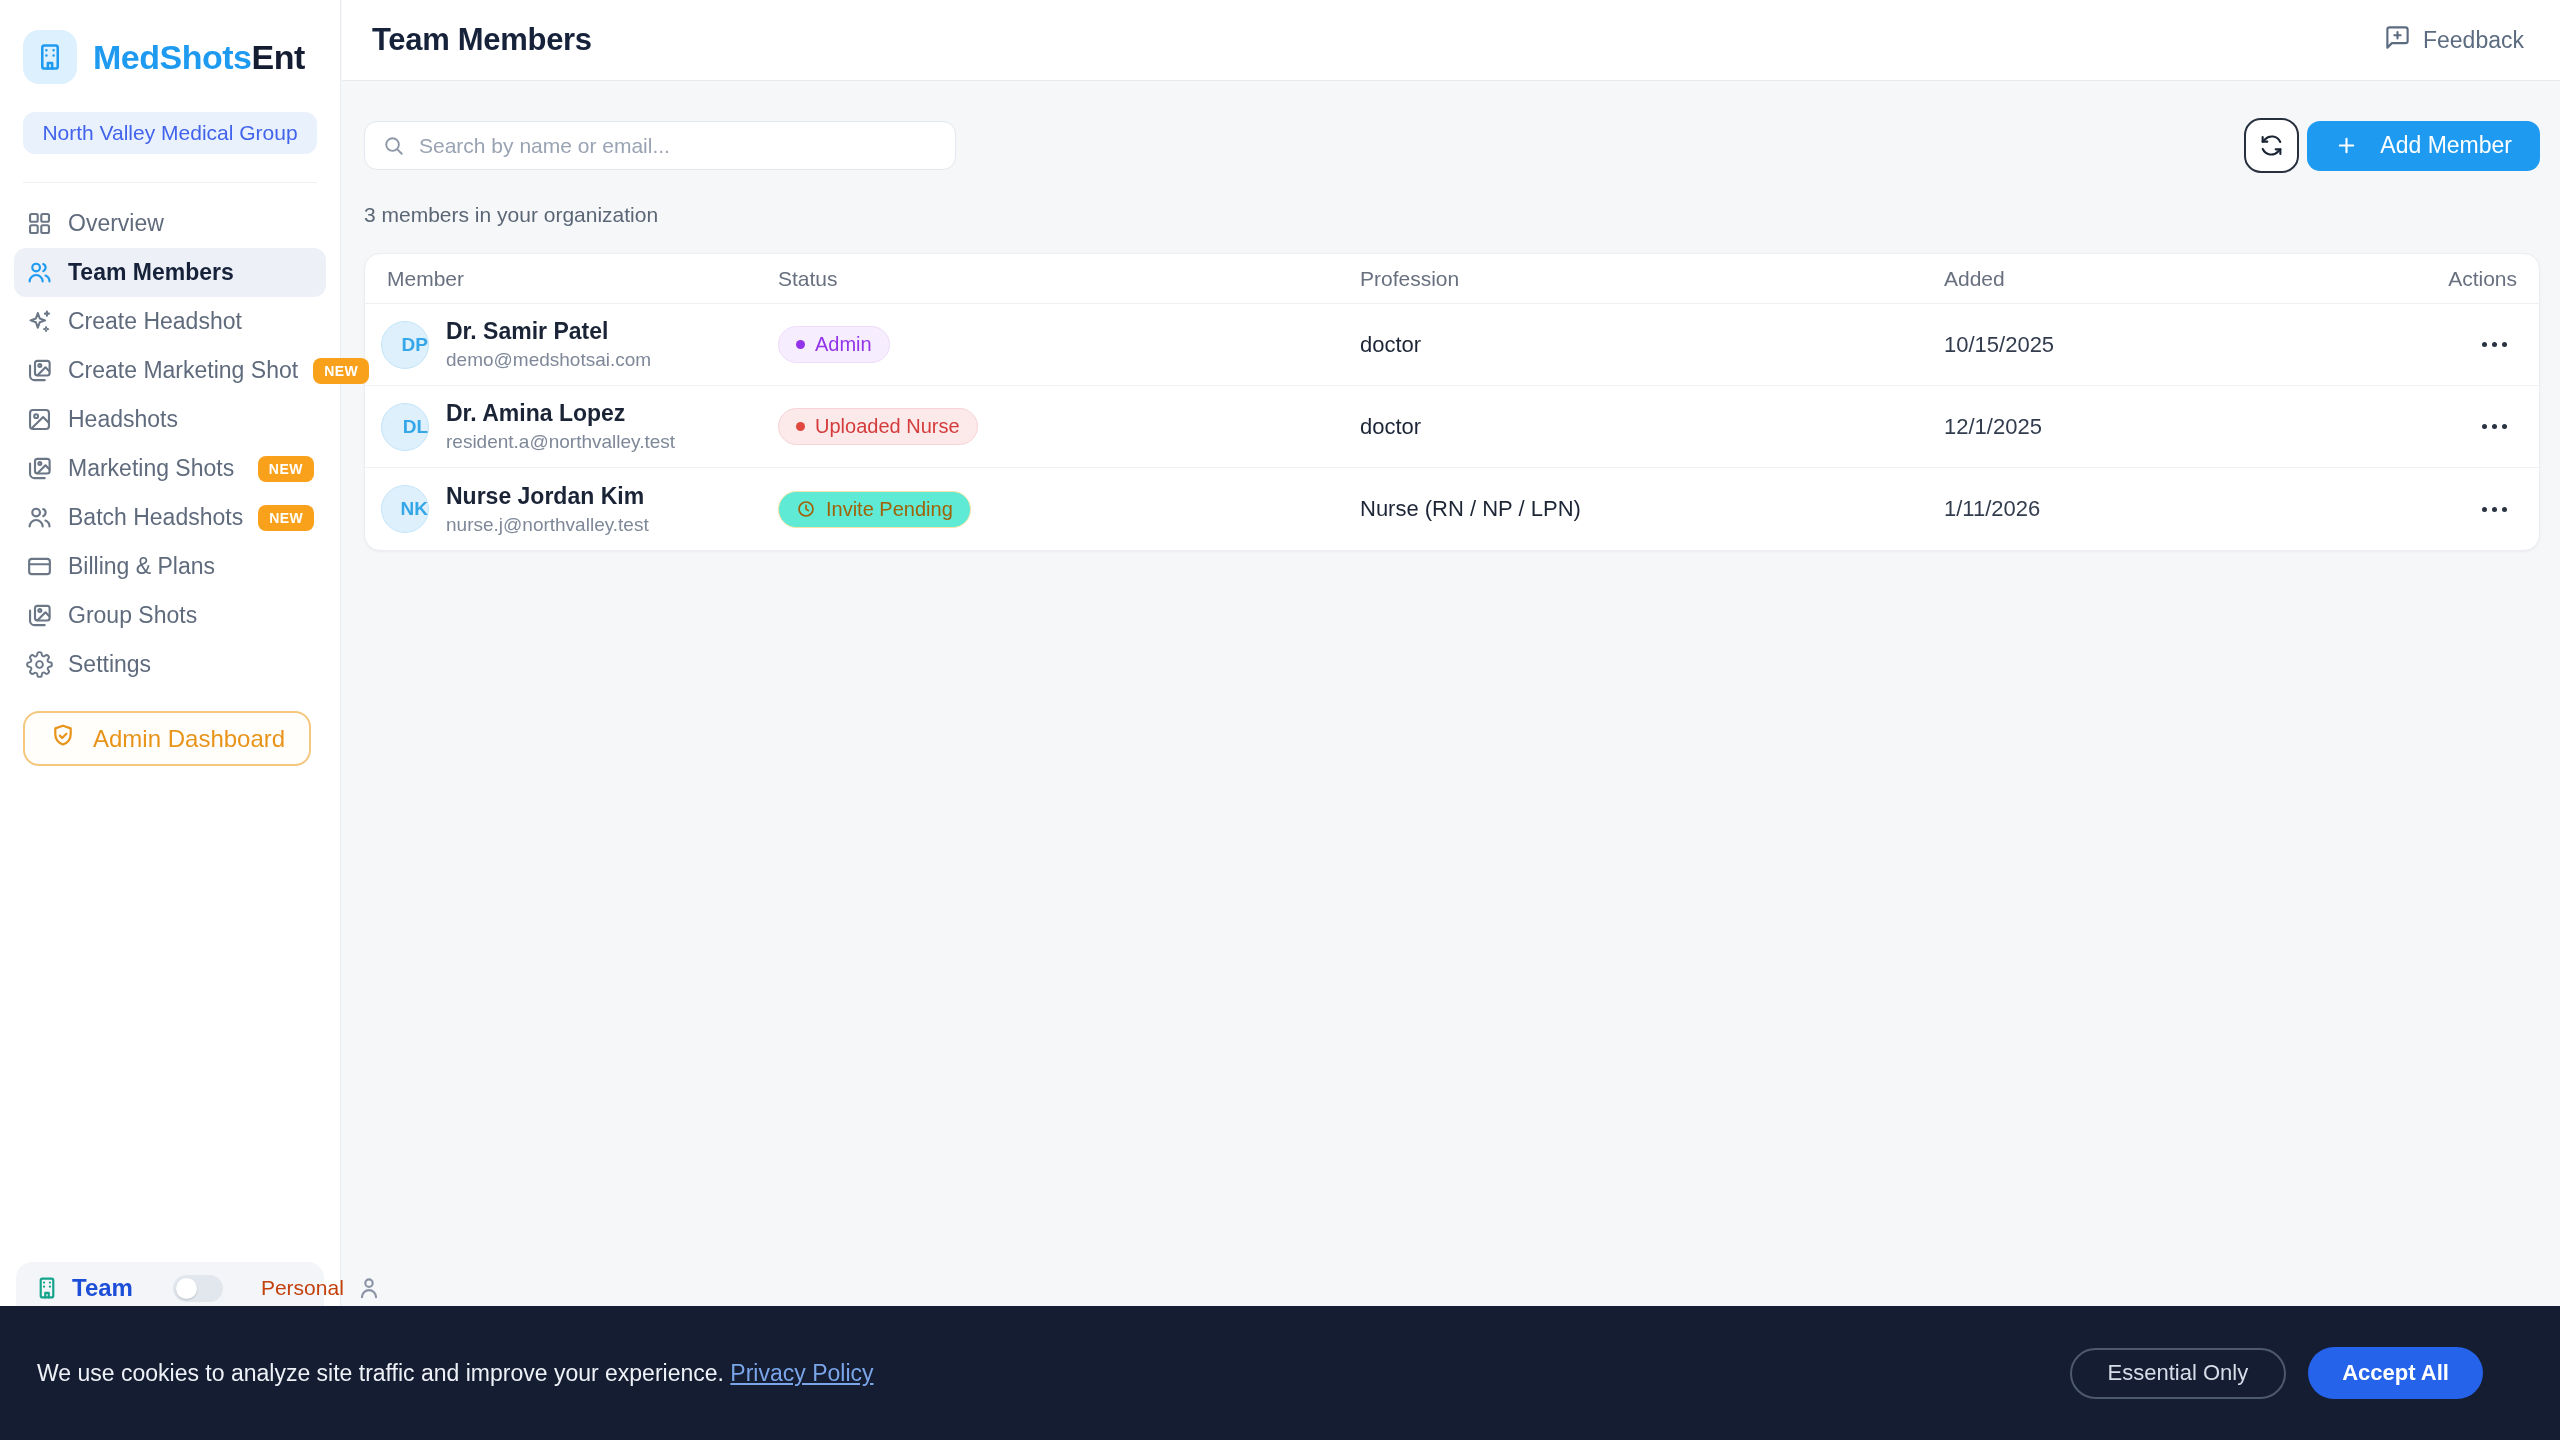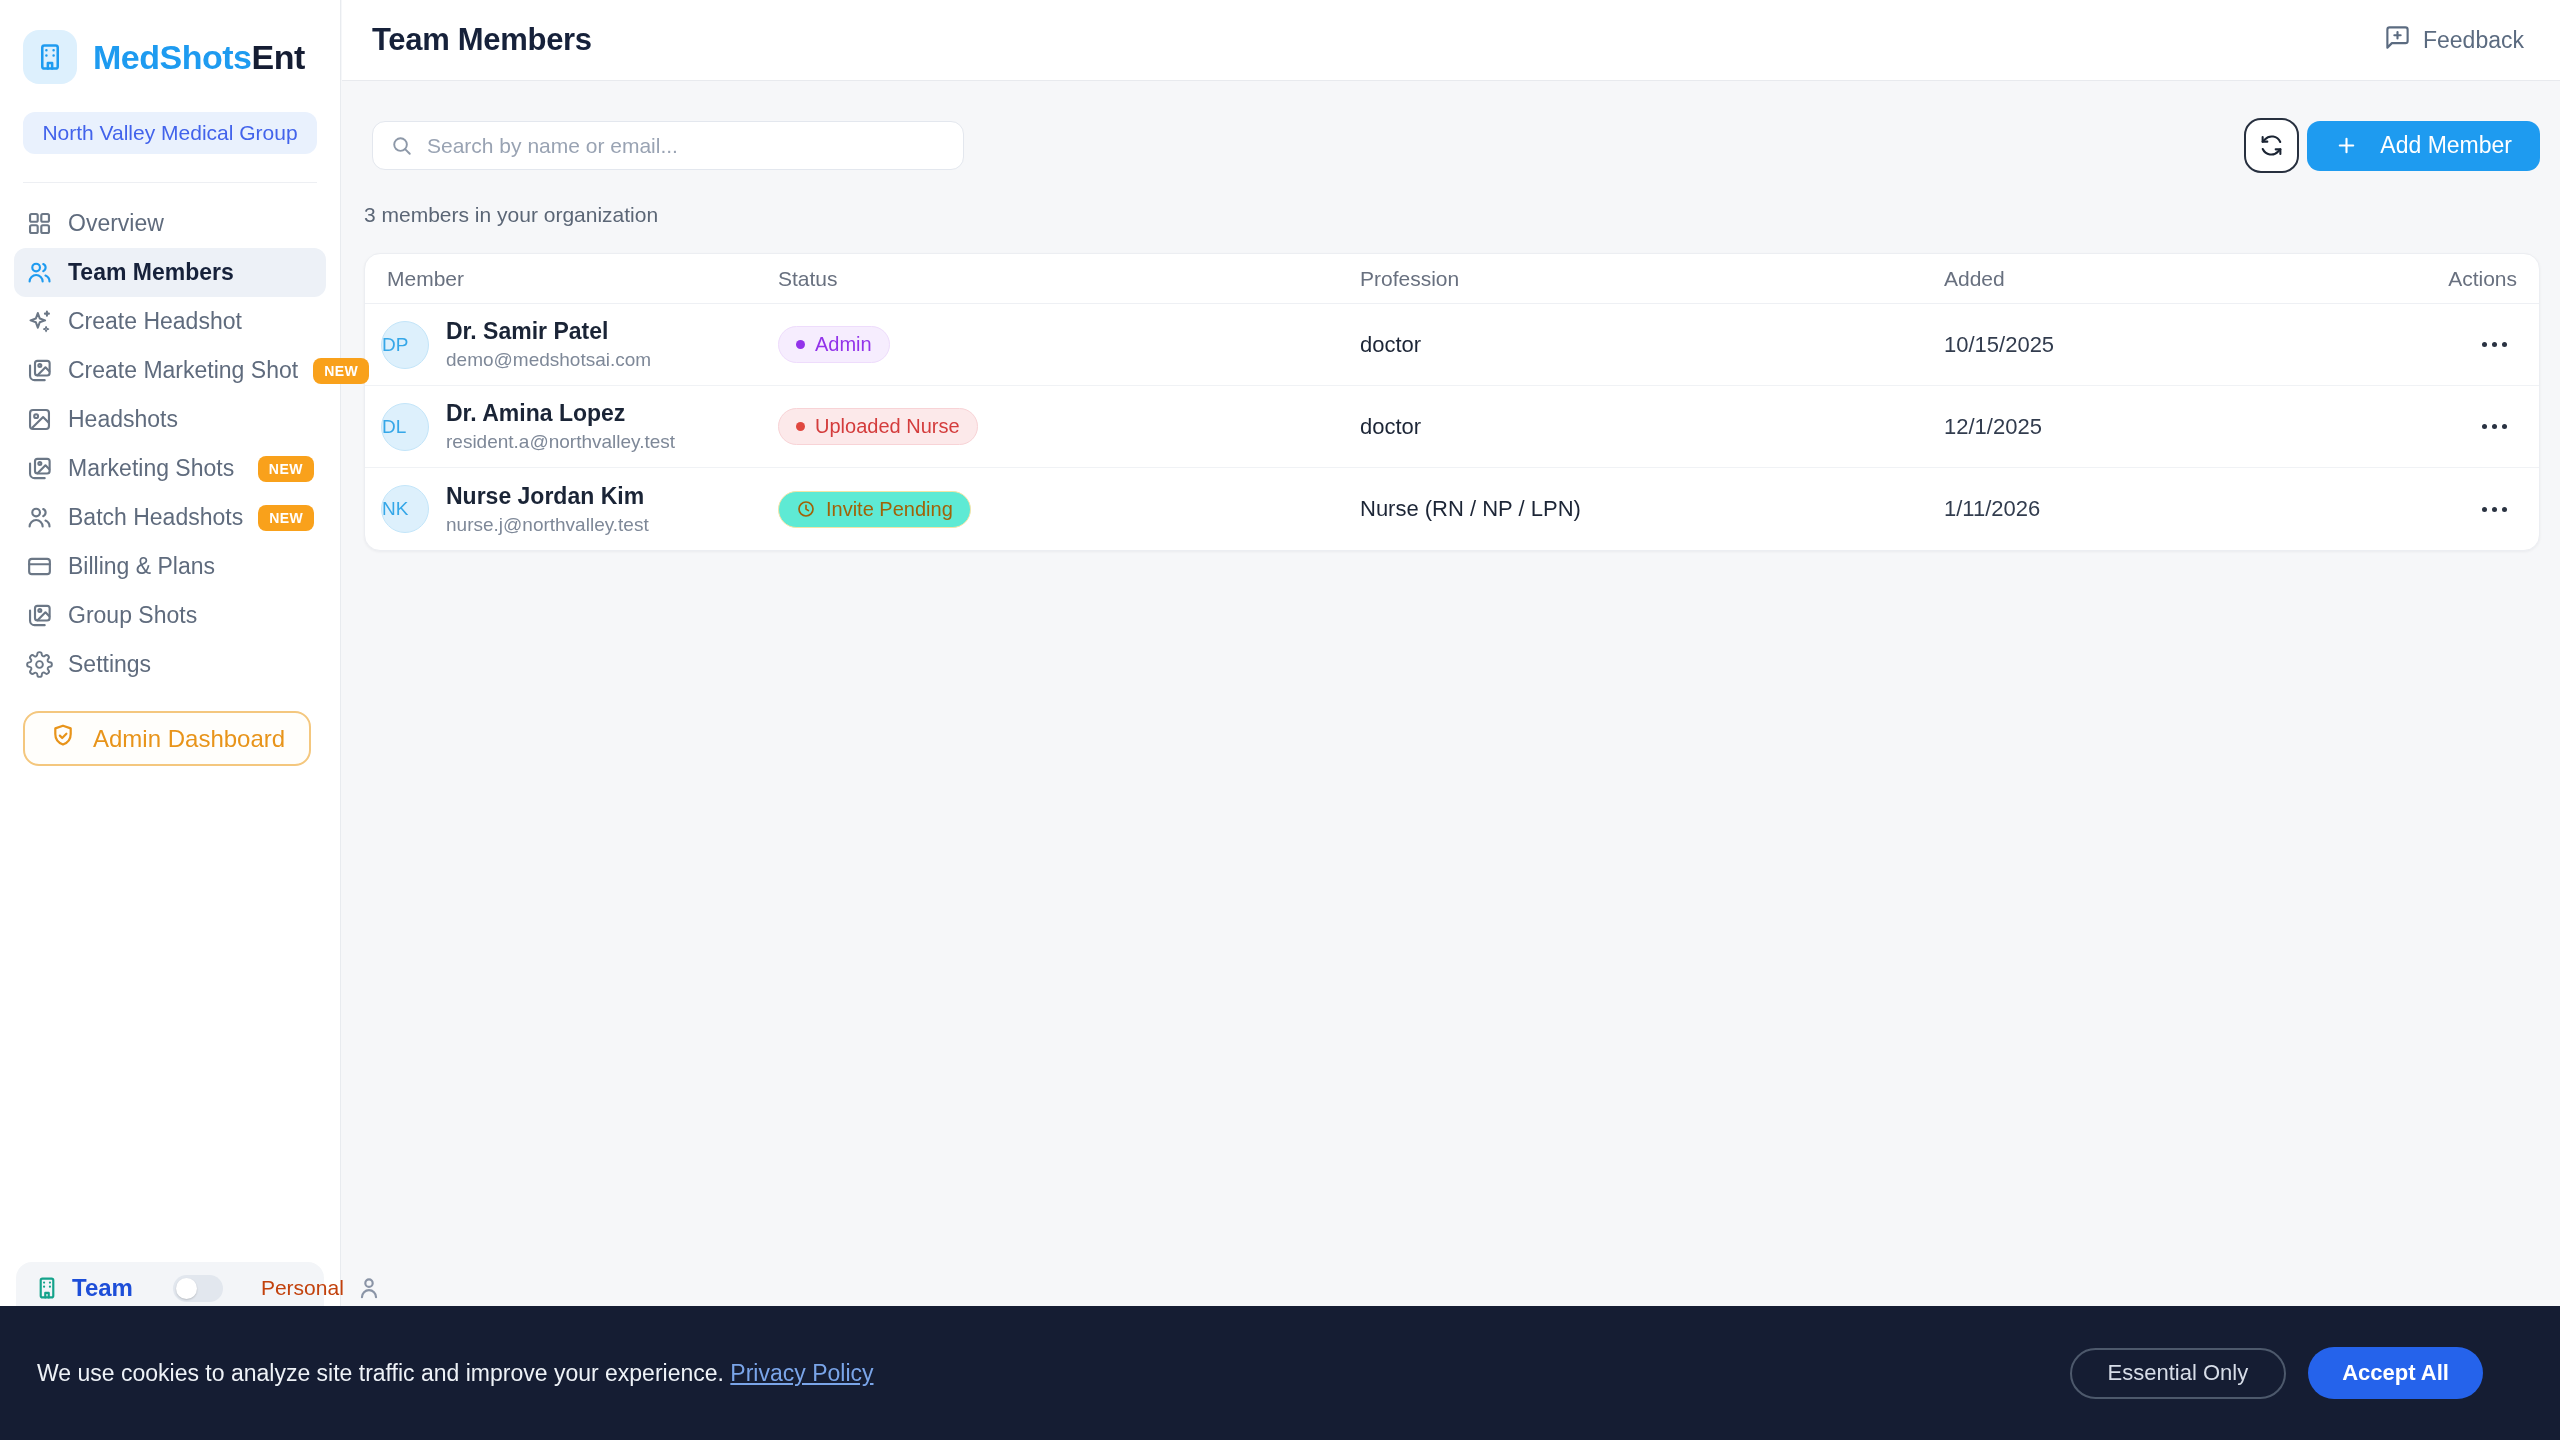--- a/index.html
+++ b/index.html
@@ -42,42 +42,42 @@
 
   
   .main { position:absolute; left:342px; top:0; right:0; height:1440px; background:#f6f7f9; }
   .main-header { height:81px; background:#ffffff; border-bottom:1px solid #e8eaee; display:flex; align-items:center; justify-content:space-between; padding:0 36px 0 30px; }
   .page-title { font-size:31px; font-weight:700; color:#16213a; letter-spacing:-0.3px; }
   .feedback-btn { display:flex; align-items:center; gap:12px; color:#5b6b80; font-size:23px; background:none; border:none; cursor:pointer; font-family:inherit; }
   .feedback-btn svg { width:27px; height:27px; }
 
   .content { padding:37px 20px 0 22px; }
   .toolbar { display:flex; align-items:center; justify-content:space-between; }
-  .search-wrap { position:relative; width:592px;margin-left:8px; }
+  .search-wrap { position:relative; width:592px; }
   .search-wrap svg { position:absolute; left:18px; top:13px; width:23px; height:23px; color:#8d98a8; }
   .search-input { width:100%; height:49px; border:1px solid #e3e7ee; border-radius:13px; background:#ffffff; padding:0 18px 0 54px; font-size:21px; color:#2a3648; font-family:inherit; outline:none; }
   .search-input::placeholder { color:#99a3b3; }
   .toolbar-right { display:flex; align-items:center; gap:8px; }
   .refresh-btn { width:55px; height:55px; border-radius:17px; border:2px solid #27303f; background:#ffffff; display:flex; align-items:center; justify-content:center; cursor:pointer; color:#1b2433; }
   .refresh-btn svg { width:25px; height:25px; }
   .add-btn { height:50px; border-radius:13px; background:#1e9bf0; color:#ffffff; border:none; font-size:23px; font-weight:500; display:flex; align-items:center; gap:22px; padding:0 28px; cursor:pointer; font-family:inherit; }
   .add-btn svg { width:23px; height:23px; }
 
   .count-text { margin-top:30px; font-size:21px; color:#5b6676; }
 
   .table-card { margin-top:26px; background:#ffffff; border:1px solid #eceef2; border-radius:16px; box-shadow:0 1px 3px rgba(16,24,40,.05); overflow:hidden; }
   .thead, .trow { display:grid; grid-template-columns:413px 582px 584px 1fr 110px; align-items:center; }
   .thead { height:50px; border-bottom:1px solid #eef0f4; color:#68707f; font-size:21px; }
   .th { padding-left:0; }
   .th.c-member { padding-left:22px; }
   .th.c-actions { text-align:right; padding-right:22px; }
   .trow { height:82px; border-bottom:1px solid #f0f2f5; }
   .trow:last-child { border-bottom:none; }
   .member-cell { display:flex; align-items:center; gap:17px; padding-left:16px; }
-  .avatar { width:48px; height:48px; border-radius:50%; background:#ddf0fc; border:1px solid #c3e5f9; color:#35a7e8; display:flex; align-items:center; justify-content:flex-start; font-size:19px; font-weight:400; }
+  .avatar { width:48px; height:48px; border-radius:50%; background:#ddf0fc; border:1px solid #c3e5f9; color:#35a7e8; display:flex; align-items:center; justify-content:flex-end; font-size:19px; font-weight:700; }
   .member-name { font-size:23px; font-weight:700; color:#1a2436; }
   .member-email { margin-top:4px; font-size:19px; color:#7e8898; }
   .status-badge { display:inline-flex; align-items:center; gap:10px; height:37px; border-radius:999px; padding:0 17px; font-size:20px; font-weight:500; }
   .status-dot { width:9px; height:9px; border-radius:50%; }
   .status-clock { width:20px; height:20px; display:none; }
   .status-clock svg { width:20px; height:20px; display:block; }
   .badge-admin { background:#f6edfe; border:1px solid #eedcfc; color:#9333ea; }
   .badge-admin .status-dot { background:#9333ea; }
   .badge-uploaded { background:#fce9ea; border:1px solid #f8d3d6; color:#d43c3c; }
   .badge-uploaded .status-dot { background:#e0473f; }

